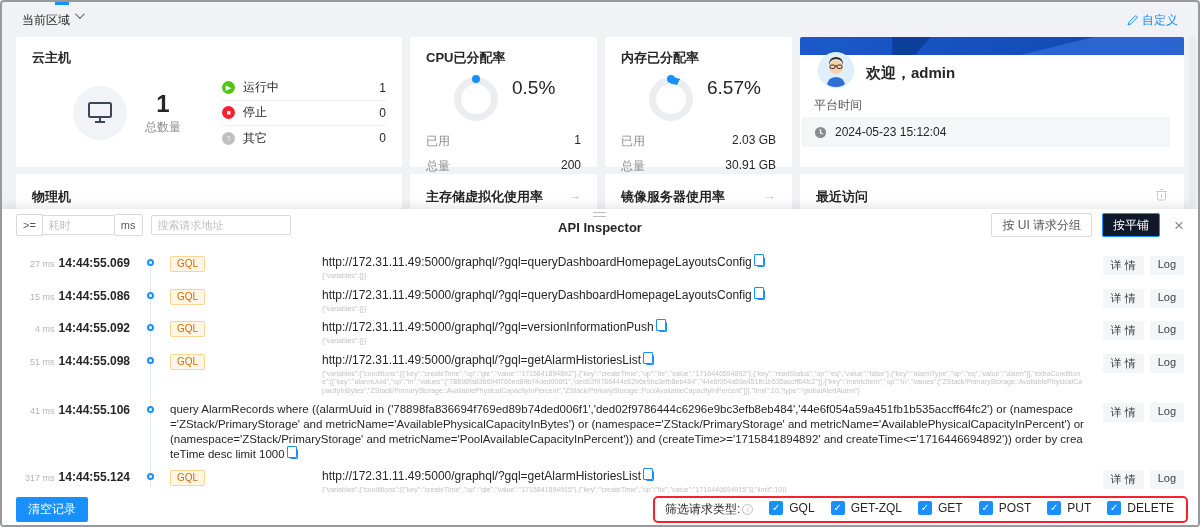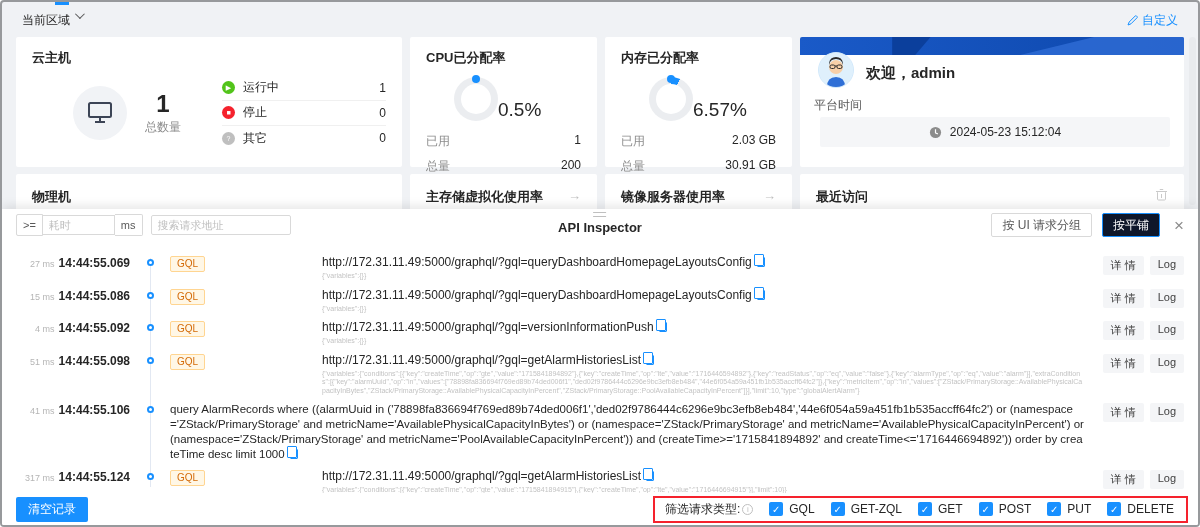--- a/index.html
+++ b/index.html
@@ -27,37 +27,37 @@
   .vm-total-num { font-size:24px; font-weight:bold; line-height:26px; text-align:center; }
   .vm-total-label { font-size:12px; color:#8c8c8c; margin-top:2px; text-align:center; }
   .vm-stats { flex:1; display:flex; flex-direction:column; justify-content:center; }
   .stat-row { display:flex; align-items:center; height:25px; border-bottom:1px solid #f0f0f0; }
   .stat-row:last-child { border-bottom:none; }
   .sdot { width:13px; height:13px; border-radius:50%; color:#fff; font-size:7px; display:inline-flex; align-items:center; justify-content:center; margin-right:8px; flex:none; }
   .slabel { flex:1; color:#262626; }
   .sval { color:#262626; }
 
   .pct-card { width:187px; padding:12px 16px; }
-  .donut-wrap { display:flex; align-items:flex-end; margin:10px 0 12px 28px; }
+  .donut-wrap { display:flex; align-items:flex-start; gap:14px; margin:10px 0 12px 28px; }
   .donut { width:44px; height:44px; border-radius:50%; background:conic-gradient(#1890ff calc(var(--p)*1%), #ebedf0 0); position:relative; }
   .donut::after { content:''; position:absolute; inset:7px; background:#fff; border-radius:50%; }
   .donut .cap { position:absolute; top:-2px; left:50%; transform:translateX(-50%); width:8px; height:8px; border-radius:50%; background:#1890ff; }
   .pct-text { font-size:19px; color:#262626; }
   .usage-row { display:flex; justify-content:space-between; margin-top:8px; }
   .usage-row .ul { color:#8c8c8c; }
   .usage-row .uv { color:#262626; }
 
   .welcome-card { flex:1; overflow:hidden; }
   .banner { height:18px; background:linear-gradient(95deg,#1a5ac8,#0d47ab); position:relative; overflow:hidden; }
   .banner::before { content:''; position:absolute; right:0; top:0; width:52%; height:100%; background:#2e6bd4; clip-path:polygon(18% 100%,55% 0,100% 0,100% 100%); opacity:.85; }
   .banner::after { content:''; position:absolute; left:24%; top:0; width:10%; height:100%; background:#0b3f9c; clip-path:polygon(0 0,100% 0,60% 100%,0 100%); }
   .avatar { position:absolute; left:18px; top:15px; width:36px; height:36px; border-radius:50%; background:#e3f2fd; overflow:hidden; border:1px solid #d2e9fb; }
   .greeting { position:absolute; left:66px; top:27px; font-size:15px; font-weight:bold; }
   .pt-label { position:absolute; left:14px; top:60px; font-size:12px; color:#595959; }
-  .time-box { position:absolute; left:20px; right:14px; top:80px; height:30px; background:#f5f6f8; border-radius:2px; display:flex; align-items:center; gap:8px; padding:0 12px;justify-content:center; }
+  .time-box { position:absolute; left:2px; right:14px; top:80px; height:30px; background:#f5f6f8; border-radius:2px; display:flex; align-items:center; gap:8px; padding:0 12px; }
   .clock { width:13px; height:13px; flex:none; }
 
   .mini-card { padding:14px 16px; display:flex; justify-content:space-between; align-items:flex-start; background:#fff; border-radius:2px; }
   .mini-card:nth-child(1){ width:386px; } .mini-card:nth-child(2){ width:187px; } .mini-card:nth-child(3){ width:187px; } .mini-card:nth-child(4){ flex:1; }
   .mini-arrow { color:#bfbfbf; font-size:13px; }
   .trash { width:13px; height:13px; opacity:.45; }
 
   .scroll-track { position:absolute; right:2px; top:35px; width:7px; height:168px; background:#e9ebee; border-radius:4px; }
 
   
@@ -97,21 +97,21 @@
   .req .query { font-size:11.5px; color:#262626; line-height:15px; word-break:break-all; }
   .copy-ic { display:inline-block; width:8px; height:10px; border:1.2px solid #1890ff; border-radius:1px; position:relative; margin-left:5px; vertical-align:-1px; }
   .copy-ic::before { content:''; position:absolute; left:-4px; top:-4px; width:8px; height:10px; border:1.2px solid #1890ff; border-radius:1px; background:#fff; }
   .req .sub { font-size:7px; line-height:8.5px; color:#c3c3c3; word-break:break-all; margin-top:2px; max-height:26px; overflow:hidden; }
   .req .actions { width:86px; flex:none; display:flex; gap:6px; justify-content:flex-end; padding-top:1px; }
   .act-btn { background:#f4f5f7; color:#404040; font-size:11px; padding:2px 8px; border-radius:2px; cursor:pointer; white-space:nowrap; }
 
   
   .panel-footer { position:absolute; left:0; right:0; bottom:0; height:32px; display:flex; align-items:center; padding:0 10px 0 14px; background:#fff; }
   .clear-btn { background:#1890ff; color:#fff; font-size:12px; padding:4px 12px; border-radius:2px; cursor:pointer; }
-  .filter-box { margin-left:auto; display:flex; align-items:center; gap:16px; border:2px solid #f5222d; border-radius:0; padding:3px 12px 3px 10px; }
+  .filter-box { margin-left:auto; display:flex; align-items:flex-start; gap:16px; border:2px solid #f5222d; border-radius:5px; padding:3px 12px 3px 10px; }
   .filter-label { font-size:12px; color:#262626; display:flex; align-items:center; gap:2px; }
   .info-ic { width:11px; height:11px; border:1px solid #bfbfbf; border-radius:50%; color:#bfbfbf; font-size:8px; display:inline-flex; align-items:center; justify-content:center; font-style:normal; }
   .fitem { display:flex; align-items:center; gap:6px; font-size:12px; color:#262626; cursor:pointer; }
   .cb { width:14px; height:14px; background:#1890ff; border-radius:2px; color:#fff; font-size:10px; display:inline-flex; align-items:center; justify-content:center; }
 </style>
 </head>
 <body>
 
 <div class="frame">
   <div class="top-tick"></div>

